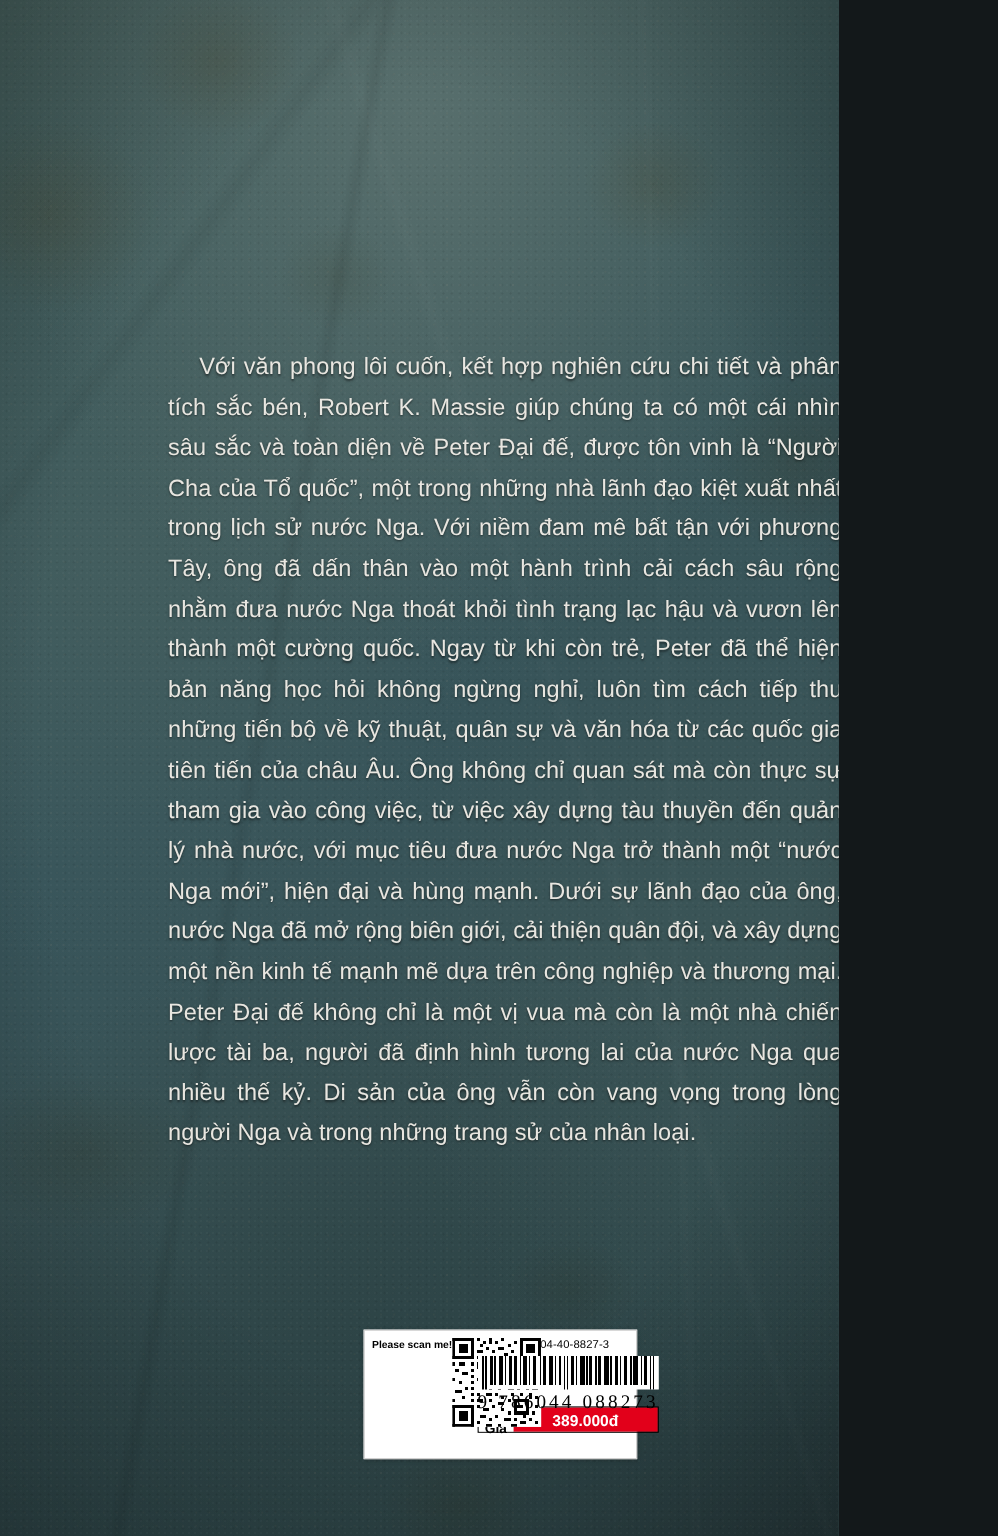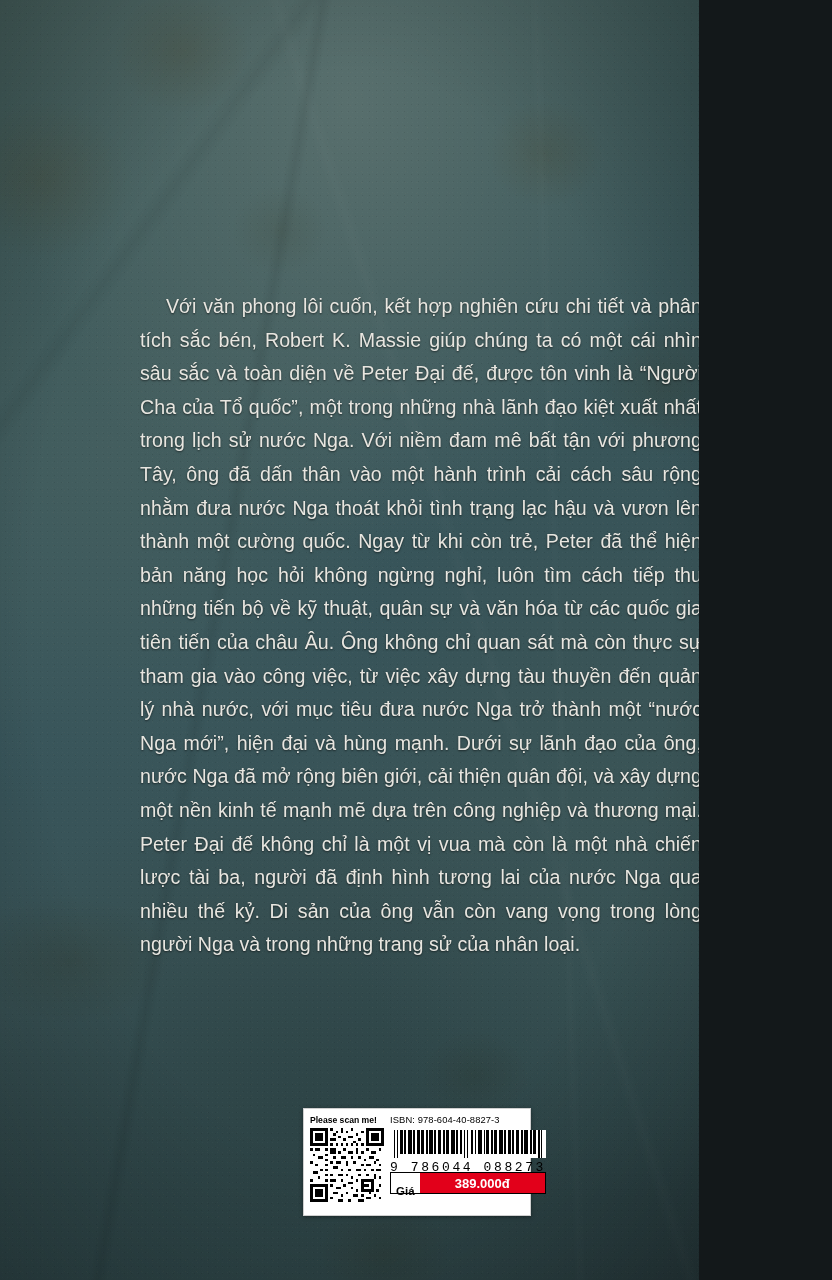--- a/index.html
+++ b/index.html
@@ -99,21 +99,21 @@
     box-shadow: 0 1px 4px rgba(0,0,0,0.4);
     display: flex;
     flex-direction: row;
     box-sizing: border-box;
   }
   .qr-col {
     width: 92px;
     padding: 6px 4px 4px 6px;
     box-sizing: border-box;
     display: flex;
-    flex-direction: column;
+    flex-direction: row;
     align-items: flex-start;
   }
   .qr-caption {
     font-size: 8.6px;
     font-weight: bold;
     color: #000;
     line-height: 10px;
     margin-bottom: 3px;
     white-space: nowrap;
   }
@@ -138,22 +138,22 @@
     text-align: left;
     letter-spacing: 0.1px;
     white-space: nowrap;
   }
   .ean {
     width: 100%;
     height: 38px;
     position: relative;
   }
   .ean-digits {
-    font-family: Liberation Mono, monospace;
-    font-size: 13px;
+    font-family: Liberation Serif, serif;
+    font-size: 16px;
     letter-spacing: 2.6px;
     color: #000;
     line-height: 11px;
     white-space: nowrap;
   }
   .price-row {
     display: flex;
     align-items: stretch;
     height: 22px;
     border: 1px solid #000;

